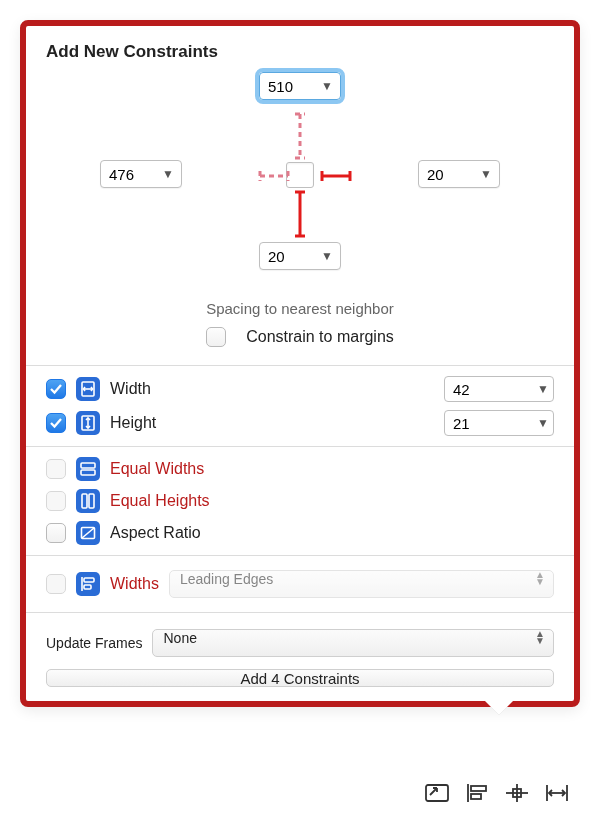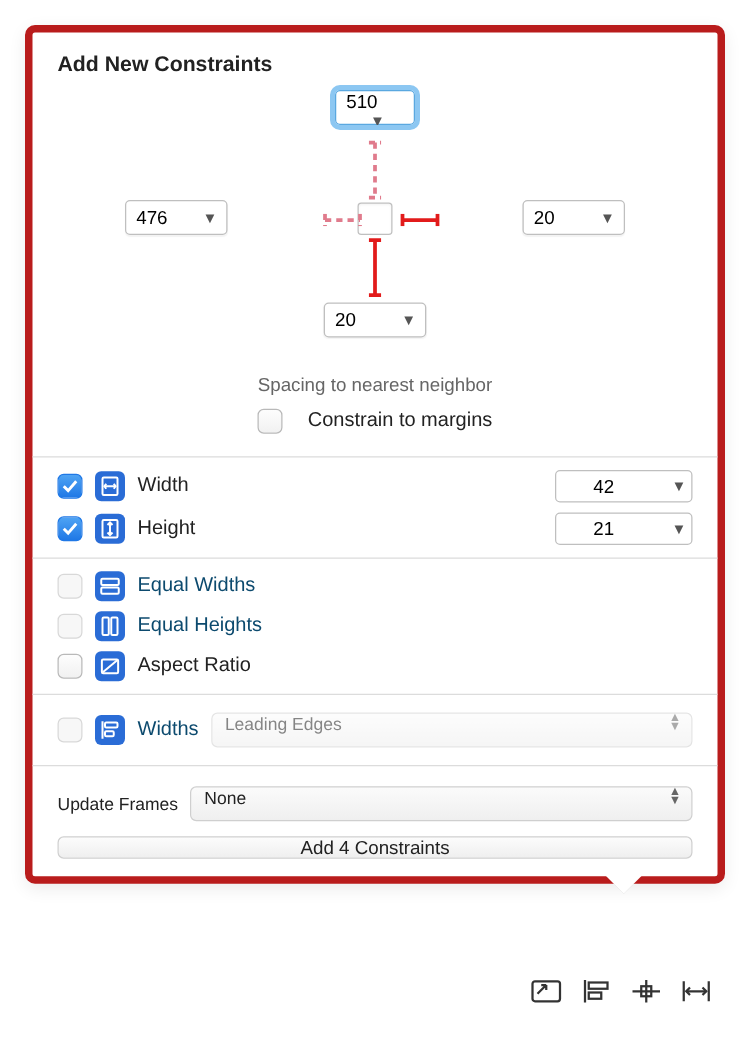--- a/index.html
+++ b/index.html
@@ -70,21 +70,20 @@
     padding: 0;
   }
   .combo .chev {
     width: 18px; text-align:center;
     color: #555;
     font-size: 12px;
   }
   .combo.focused {
     outline: 4px solid #8cc7f2;
     border-color: #5aa8e0;
-    flex-direction: column;
   }
   .pin-top { position:absolute; top:0; left:50%; transform:translateX(-50%); }
   .pin-left { position:absolute; top:88px; left:74px; }
   .pin-right { position:absolute; top:88px; right:74px; }
   .pin-bottom { position:absolute; top:170px; left:50%; transform:translateX(-50%); }
   .pin-left .combo input, .pin-right .combo input { width:50px; }
   .center-box {
     position:absolute;
     top: 90px; left: 50%; transform: translateX(-50%);
     width: 28px; height: 26px;
@@ -124,32 +123,32 @@
   .chk.checked svg { stroke:#fff; }
   .chk.disabled { opacity:0.55; background:#f1f1f1; }
   .dim-icon {
     width:24px; height:24px;
     border-radius:5px;
     background:#2a6cd6;
     display:flex; align-items:center; justify-content:center;
     flex-shrink:0;
   }
   .row-label { font-size:16px; }
-  .row-label.disabled { color:#0c4a6e; }
+  .row-label.disabled { color:#b91c1c; }
   .row-right { margin-left:auto; }
   .val-combo {
     display:inline-flex; align-items:center;
     border:1px solid #bfbfbf;
     border-radius:4px;
     height:26px;
     padding:0 4px 0 8px;
     background:#fff;
     width: 110px;
   }
-  .val-combo input { border:none; outline:none; width:60px; font-size:15px; background:transparent; padding:0;text-align:center;}
+  .val-combo input { border:none; outline:none; width:60px; font-size:15px; background:transparent; padding:0;}
   .val-combo .chev { color:#555; font-size:12px; margin-left:auto; }
   .align-row {
     display:flex; align-items:center; gap:10px;
     padding: 8px 20px;
   }
   .popup {
     flex:1;
     height:28px;
     border:1px solid #cfcfcf;
     border-radius:5px;

